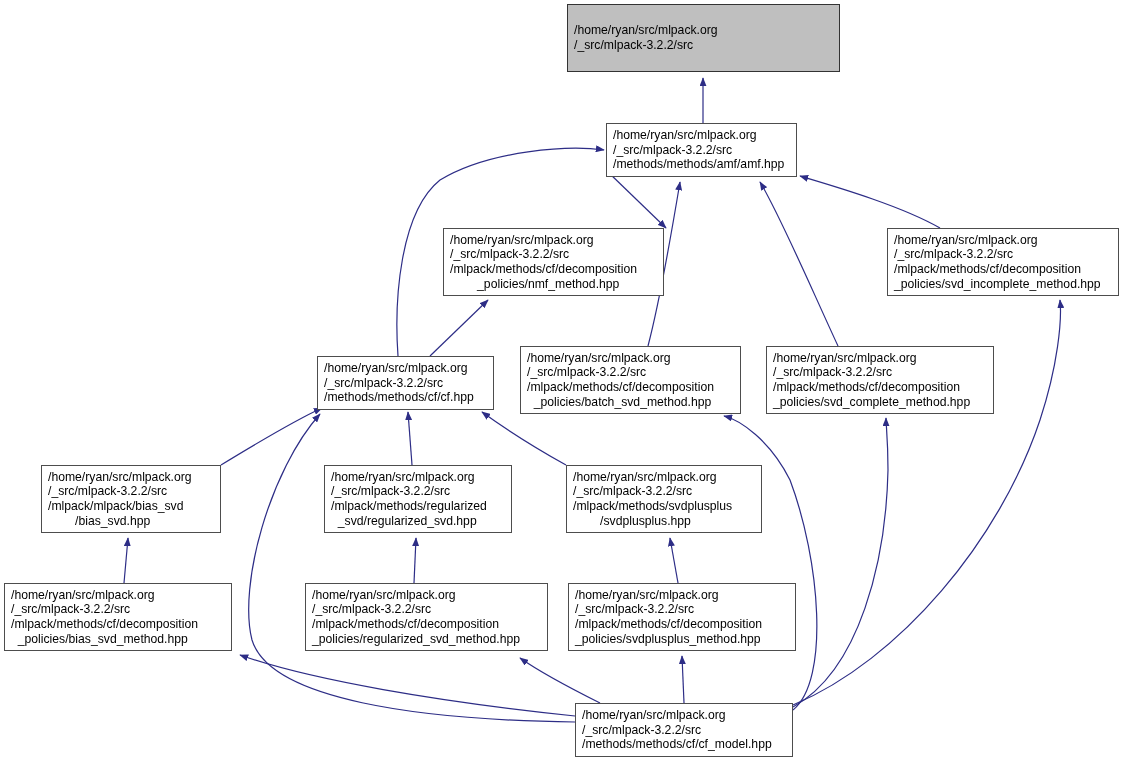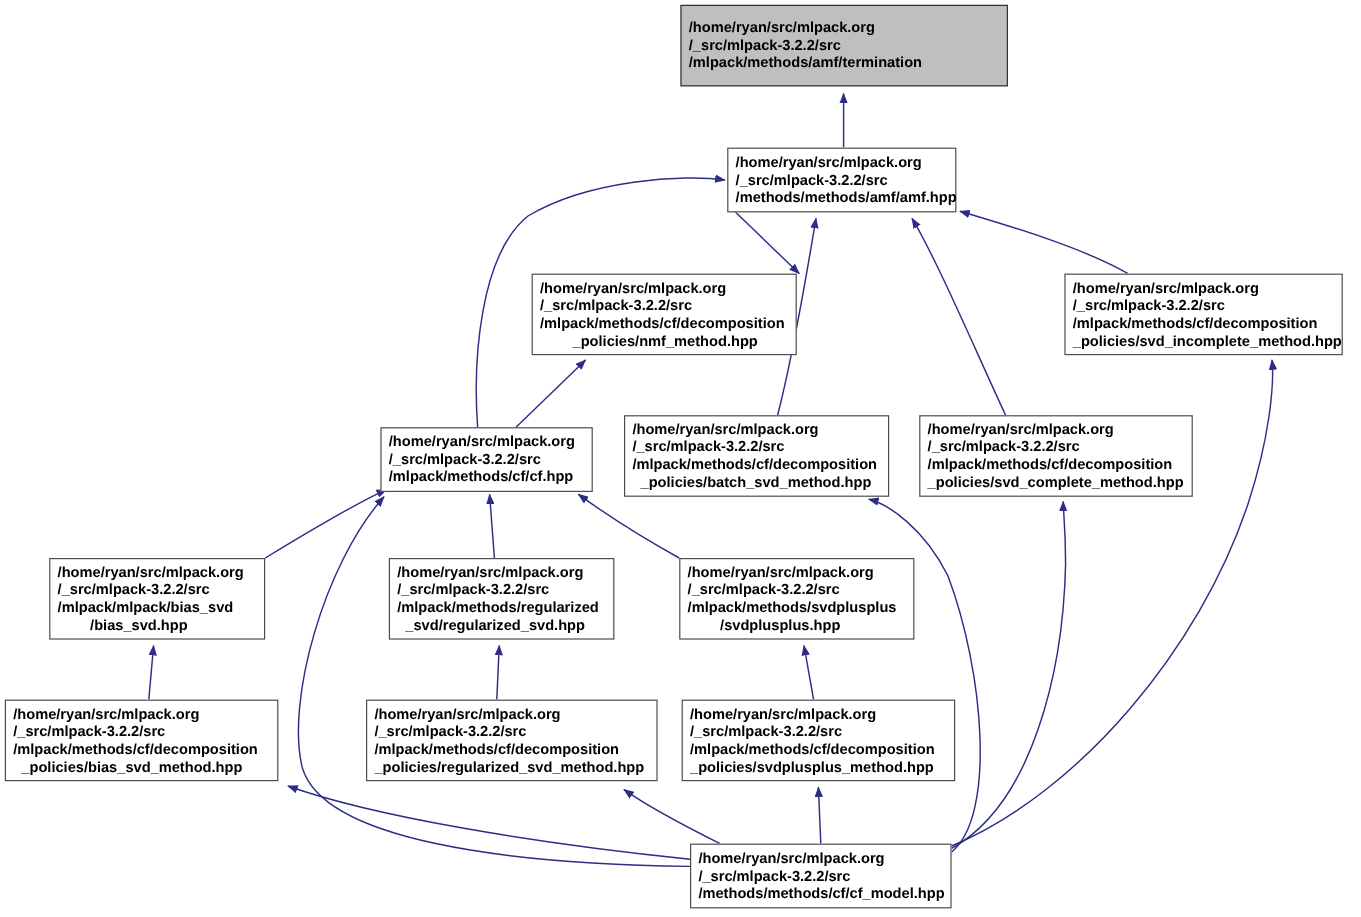--- a/index.html
+++ b/index.html
@@ -39,21 +39,20 @@
     padding: 2px 6px;
     white-space: pre;
     z-index: 2;
   }
   .node.root {
     background: #bfbfbf;
     border: 1px solid #333333;
   }
   .node .ln {
     display: block;
-    font-weight: bold;
   }
   .node.align-left .ln { text-align: left; }
 </style>
 </head>
 <body>
 
 <div id="graph-root">
   <svg id="edge-layer" viewBox="0 0 1134 764" xmlns="http://www.w3.org/2000/svg">
     <defs>
       <marker id="arrowhead" markerWidth="9" markerHeight="7" refX="8.2" refY="3.5" orient="auto" markerUnits="userSpaceOnUse">
@@ -77,25 +76,25 @@
         <path d="M575,722 C420,720 270,700 252,640 C238,585 270,470 320,414" fill="none" stroke="#2d2d86" stroke-width="1.2" marker-end="url(#arrowhead)"></path>
         <path d="M575,716 C440,702 310,680 240,655" fill="none" stroke="#2d2d86" stroke-width="1.2" marker-end="url(#arrowhead)"></path>
         <path d="M600,703 C570,688 540,672 520,658" fill="none" stroke="#2d2d86" stroke-width="1.2" marker-end="url(#arrowhead)"></path>
         <path d="M684,703 L682,656" fill="none" stroke="#2d2d86" stroke-width="1.2" marker-end="url(#arrowhead)"></path>
         <path d="M793,710 C830,680 820,560 790,480 C770,440 740,420 724,416" fill="none" stroke="#2d2d86" stroke-width="1.2" marker-end="url(#arrowhead)"></path>
         <path d="M793,707 C860,670 886,560 888,470 C888,440 886,425 886,418" fill="none" stroke="#2d2d86" stroke-width="1.2" marker-end="url(#arrowhead)"></path>
         <path d="M793,705 C900,660 1000,540 1040,420 C1058,365 1062,320 1060,300" fill="none" stroke="#2d2d86" stroke-width="1.2" marker-end="url(#arrowhead)"></path>
       </g>
   </svg>
   <div id="nodes-group">
-      <div class="node root align-left" style="left: 567px; top: 4px; width: 273px; height: 68px;"><span class="ln">/home/ryan/src/mlpack.org</span><span class="ln">/_src/mlpack-3.2.2/src</span><span class="ln">/mlpack/methods/amf/termination</span></div>
+      <div class="node root align-left" style="left: 567px; top: 4px; width: 273px; height: 68px;"><span class="ln">/home/ryan/src/mlpack.org</span><span class="ln">/_src/mlpack-3.2.2/src</span></div>
       <div class="node align-left" style="left: 606px; top: 123px; width: 191px; height: 54px;"><span class="ln">/home/ryan/src/mlpack.org</span><span class="ln">/_src/mlpack-3.2.2/src</span><span class="ln">/methods/methods/amf/amf.hpp</span></div>
       <div class="node align-left" style="left: 443px; top: 228px; width: 221px; height: 68px;"><span class="ln">/home/ryan/src/mlpack.org</span><span class="ln">/_src/mlpack-3.2.2/src</span><span class="ln">/mlpack/methods/cf/decomposition</span><span class="ln">        _policies/nmf_method.hpp</span></div>
       <div class="node align-left" style="left: 887px; top: 228px; width: 232px; height: 68px;"><span class="ln">/home/ryan/src/mlpack.org</span><span class="ln">/_src/mlpack-3.2.2/src</span><span class="ln">/mlpack/methods/cf/decomposition</span><span class="ln">_policies/svd_incomplete_method.hpp</span></div>
-      <div class="node align-left" style="left: 317px; top: 356px; width: 177px; height: 54px;"><span class="ln">/home/ryan/src/mlpack.org</span><span class="ln">/_src/mlpack-3.2.2/src</span><span class="ln">/mlpack/methods/cf/cf.hpp</span></div>
+      <div class="node align-left" style="left: 317px; top: 356px; width: 177px; height: 54px;"><span class="ln">/home/ryan/src/mlpack.org</span><span class="ln">/_src/mlpack-3.2.2/src</span><span class="ln">/methods/methods/cf/cf.hpp</span></div>
       <div class="node align-left" style="left: 520px; top: 346px; width: 221px; height: 68px;"><span class="ln">/home/ryan/src/mlpack.org</span><span class="ln">/_src/mlpack-3.2.2/src</span><span class="ln">/mlpack/methods/cf/decomposition</span><span class="ln">  _policies/batch_svd_method.hpp</span></div>
       <div class="node align-left" style="left: 766px; top: 346px; width: 228px; height: 68px;"><span class="ln">/home/ryan/src/mlpack.org</span><span class="ln">/_src/mlpack-3.2.2/src</span><span class="ln">/mlpack/methods/cf/decomposition</span><span class="ln">_policies/svd_complete_method.hpp</span></div>
       <div class="node align-left" style="left: 41px; top: 465px; width: 180px; height: 68px;"><span class="ln">/home/ryan/src/mlpack.org</span><span class="ln">/_src/mlpack-3.2.2/src</span><span class="ln">/mlpack/mlpack/bias_svd</span><span class="ln">        /bias_svd.hpp</span></div>
       <div class="node align-left" style="left: 324px; top: 465px; width: 188px; height: 68px;"><span class="ln">/home/ryan/src/mlpack.org</span><span class="ln">/_src/mlpack-3.2.2/src</span><span class="ln">/mlpack/methods/regularized</span><span class="ln">  _svd/regularized_svd.hpp</span></div>
       <div class="node align-left" style="left: 566px; top: 465px; width: 196px; height: 68px;"><span class="ln">/home/ryan/src/mlpack.org</span><span class="ln">/_src/mlpack-3.2.2/src</span><span class="ln">/mlpack/methods/svdplusplus</span><span class="ln">        /svdplusplus.hpp</span></div>
       <div class="node align-left" style="left: 4px; top: 583px; width: 228px; height: 68px;"><span class="ln">/home/ryan/src/mlpack.org</span><span class="ln">/_src/mlpack-3.2.2/src</span><span class="ln">/mlpack/methods/cf/decomposition</span><span class="ln">  _policies/bias_svd_method.hpp</span></div>
       <div class="node align-left" style="left: 305px; top: 583px; width: 243px; height: 68px;"><span class="ln">/home/ryan/src/mlpack.org</span><span class="ln">/_src/mlpack-3.2.2/src</span><span class="ln">/mlpack/methods/cf/decomposition</span><span class="ln">_policies/regularized_svd_method.hpp</span></div>
       <div class="node align-left" style="left: 568px; top: 583px; width: 228px; height: 68px;"><span class="ln">/home/ryan/src/mlpack.org</span><span class="ln">/_src/mlpack-3.2.2/src</span><span class="ln">/mlpack/methods/cf/decomposition</span><span class="ln">_policies/svdplusplus_method.hpp</span></div>
       <div class="node align-left" style="left: 575px; top: 703px; width: 218px; height: 54px;"><span class="ln">/home/ryan/src/mlpack.org</span><span class="ln">/_src/mlpack-3.2.2/src</span><span class="ln">/methods/methods/cf/cf_model.hpp</span></div>
     </div>

